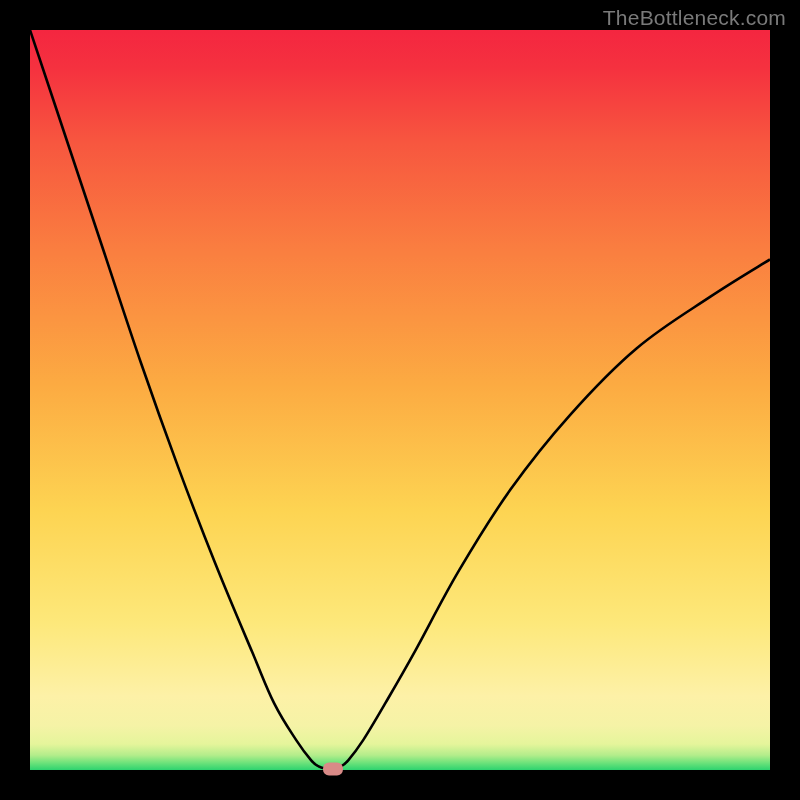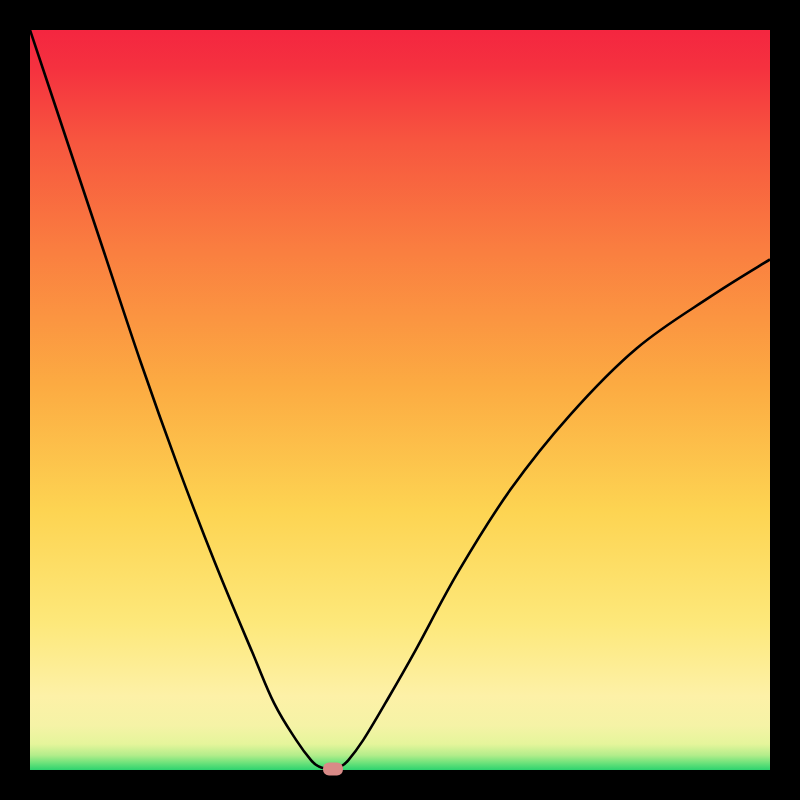--- a/index.html
+++ b/index.html
@@ -63,19 +63,20 @@
     font-weight: 500;
     color: #7a7a7a;
     letter-spacing: 0.2px;
     font-family: Arial, Helvetica, sans-serif;
   }
 </style>
 </head>
 <body>
 
 <div class="frame">
+  <div class="watermark">TheBottleneck.com</div>
   <div class="plot-area">
     <svg class="curve-svg" viewBox="0 0 740 740" preserveAspectRatio="none">
       <path fill="none" stroke="#000" stroke-width="2.6" d="M 0.0 0.0 C 6.7 20.0, 23.7 71.0, 37.0 111.0 C 50.3 151.0, 60.7 182.0, 74.0 222.0 C 87.3 262.0, 97.7 294.4, 111.0 333.0 C 124.3 371.6, 134.7 400.6, 148.0 436.6 C 161.3 472.6, 171.7 499.5, 185.0 532.8 C 198.3 566.1, 211.3 596.3, 222.0 621.6 C 232.7 646.9, 236.2 657.4, 244.2 673.4 C 252.2 689.4, 259.7 700.1, 266.4 710.4 C 273.1 720.7, 277.2 725.7, 281.2 730.4 C 285.2 735.0, 285.9 734.8, 288.6 736.3 C 291.3 737.8, 293.3 738.1, 296.0 738.5 C 298.7 738.9, 300.7 738.9, 303.4 738.5 C 306.1 738.1, 308.1 737.8, 310.8 736.3 C 313.5 734.8, 314.2 735.0, 318.2 730.4 C 322.2 725.7, 326.3 720.7, 333.0 710.4 C 339.7 700.1, 345.9 689.4, 355.2 673.4 C 364.5 657.4, 371.5 645.6, 384.8 621.6 C 398.1 597.6, 411.9 569.5, 429.2 540.2 C 446.5 510.9, 461.0 486.8, 481.0 458.8 C 501.0 430.8, 517.6 410.1, 540.2 384.8 C 562.8 359.5, 581.5 339.5, 606.8 318.2 C 632.1 296.9, 656.8 282.4, 680.8 266.4 C 704.8 250.4, 729.3 236.1, 740.0 229.4"></path>
     </svg>
     <div class="marker" style="left:303.4px; top:738.5px; background:#d98a87;"></div>
   </div>
 </div>
 
 </body></html>

